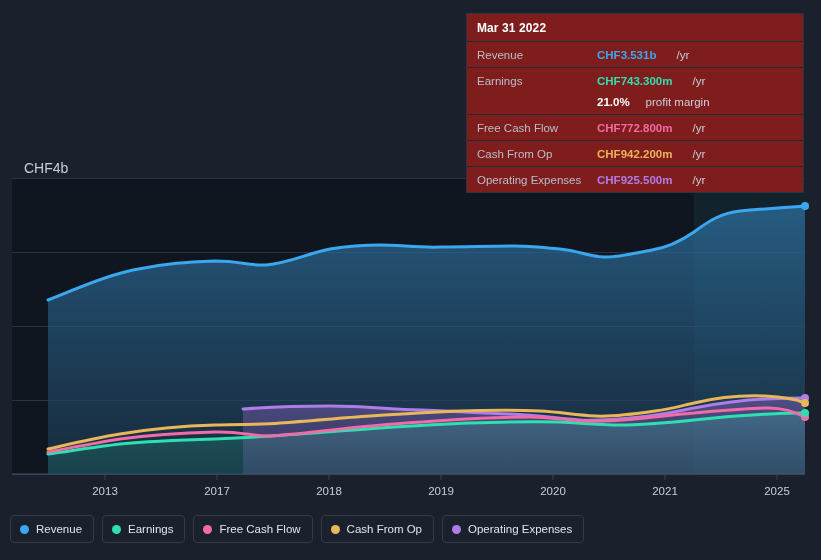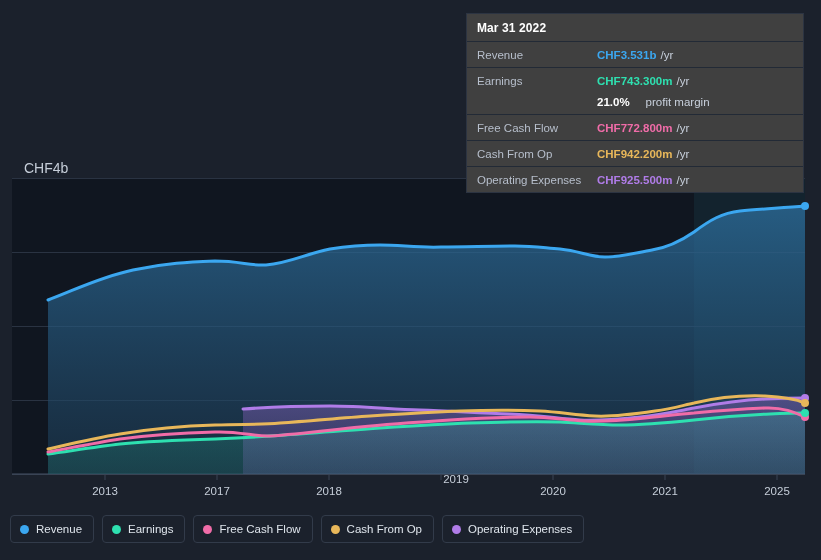--- a/index.html
+++ b/index.html
@@ -18,21 +18,21 @@
     position: absolute;
     left: 0; top: 0;
     width: 821px; height: 560px;
   }
   
   .tooltip {
     position: absolute;
     left: 466px;
     top: 13px;
     width: 338px;
-    background: #404040;
+    background: #7f1d1d;
     border: 1px solid #2c3442;
     box-sizing: border-box;
     padding: 0;
     z-index: 40;
   }
   .tooltip-title {
     color: #ffffff;
     font-size: 12px;
     font-weight: bold;
     padding: 7px 10px 6px 10px;
@@ -52,21 +52,21 @@
     flex: 0 0 120px;
     white-space: nowrap;
   }
   .tt-value {
     font-weight: bold;
     white-space: nowrap;
   }
   .tt-suffix {
     color: #c8d0dc;
     font-weight: normal;
-    margin-left: 4px;
+    margin-left: 20px;
     white-space: nowrap;
   }
   .tt-sub {
     color: #c8d0dc;
     font-weight: normal;
     margin-left: 16px;
   }
   
   .y-label {
     position: absolute;
@@ -180,21 +180,21 @@
       <line x1="441" y1="474" x2="441" y2="480"></line>
       <line x1="553" y1="474" x2="553" y2="480"></line>
       <line x1="665" y1="474" x2="665" y2="480"></line>
       <line x1="777" y1="474" x2="777" y2="480"></line>
     </g>
   </svg>
 
   <div class="x-label" style="left:85px; top:485px; width:40px;">2013</div>
   <div class="x-label" style="left:197px; top:485px; width:40px;text-align:center;">2017</div>
   <div class="x-label" style="left:309px; top:485px; width:40px;">2018</div>
-  <div class="x-label" style="left:421px; top:473px; width:40px;margin-left:15px;">2019</div>
+  <div class="x-label" style="left:421px; top:485px; width:40px;">2019</div>
   <div class="x-label" style="left:533px; top:485px; width:40px;">2020</div>
   <div class="x-label" style="left:645px; top:485px; width:40px;">2021</div>
   <div class="x-label" style="left:757px; top:485px; width:40px;">2025</div>
 
   <div class="tooltip">
     <div class="tooltip-title">Mar 31 2022</div>
 
     <div class="tt-row">
       <div class="tt-label">Revenue</div>
       <div class="tt-value" style="color:#3ba7f0;">CHF3.531b</div>

